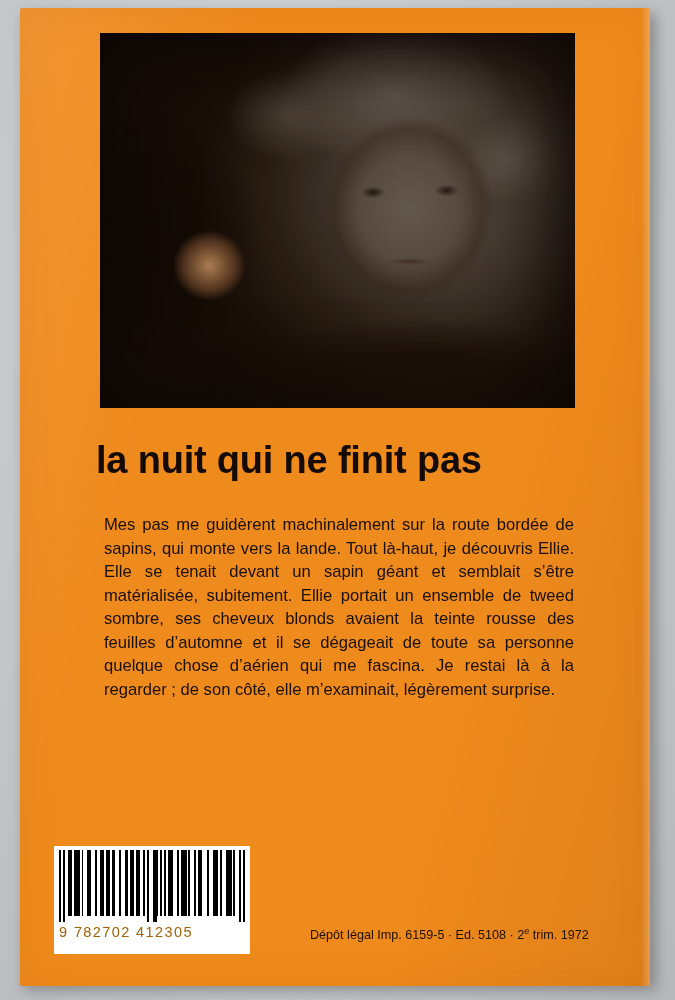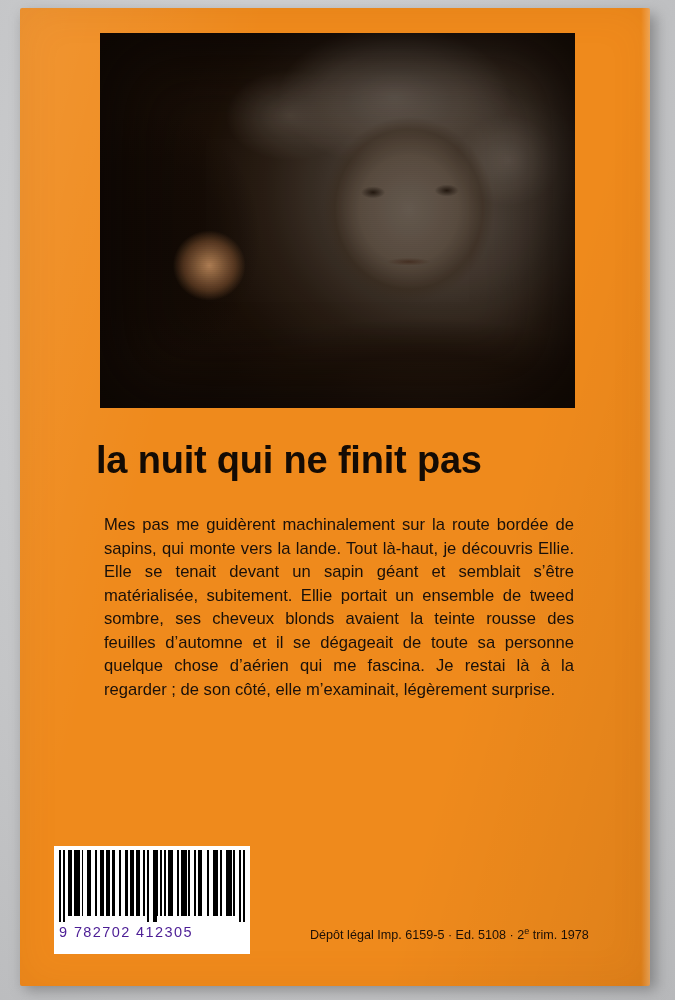--- a/index.html
+++ b/index.html
@@ -169,21 +169,21 @@
     width: 100%;
     display: flex;
     align-items: stretch;
     gap: 0;
   }
   #bars span { display:block; height: 100%; }
   #barnum {
     font-family: "Liberation Sans", sans-serif;
     font-size: 14.5px;
     letter-spacing: 1.4px;
-    color: #4c1d95;
+    color: #a16207;
     margin-top: 2px;
     white-space: nowrap;
   }
 
   
   #legal {
     position: absolute;
     left: 290px;
     top: 918px;
     font-size: 12.6px;
@@ -329,17 +329,17 @@
         <span style="width: 1.87879px; background: rgb(255, 255, 255); height: 92%; align-self: flex-start;"></span>
         <span style="width: 1.87879px; background: rgb(255, 255, 255); height: 92%; align-self: flex-start;"></span>
         <span style="width: 1.87879px; background: rgb(0, 0, 0); height: 100%; align-self: flex-start;"></span>
         <span style="width: 1.87879px; background: rgb(255, 255, 255); height: 100%; align-self: flex-start;"></span>
         <span style="width: 1.87879px; background: rgb(0, 0, 0); height: 100%; align-self: flex-start;"></span>
       </div>
     <div id="barnum">9 782702 412305</div>
   </div>
 
   <div id="legal">
-    <span>Dépôt légal Imp. 6159-5  ·  Ed. 5108  ·  2</span><sup>e</sup><span> trim. 1978</span>
+    <span>Dépôt légal Imp. 6159-5  ·  Ed. 5108  ·  2</span><sup>e</sup><span> trim. 1972</span>
   </div>
 
   <div id="edge"></div>
 </div>
 
 </body></html>

